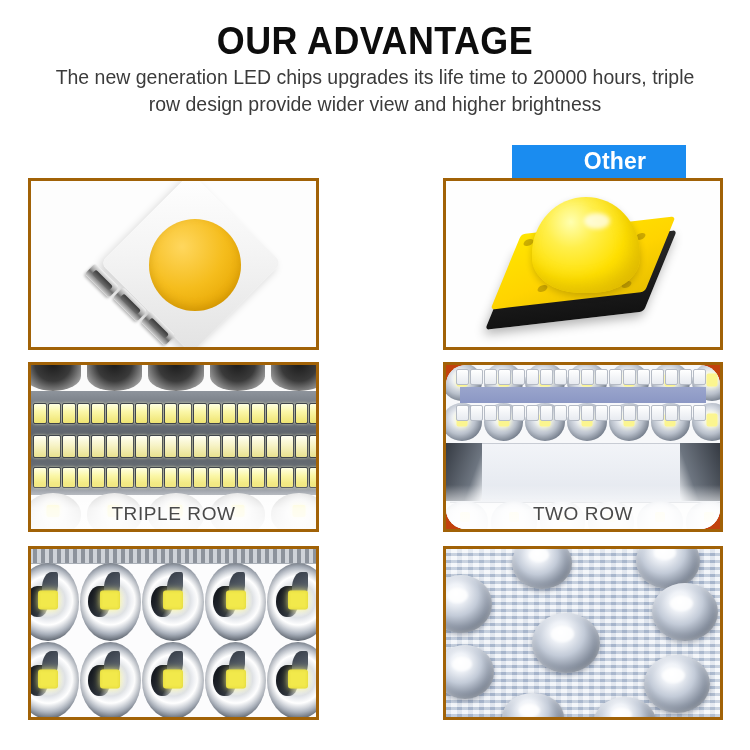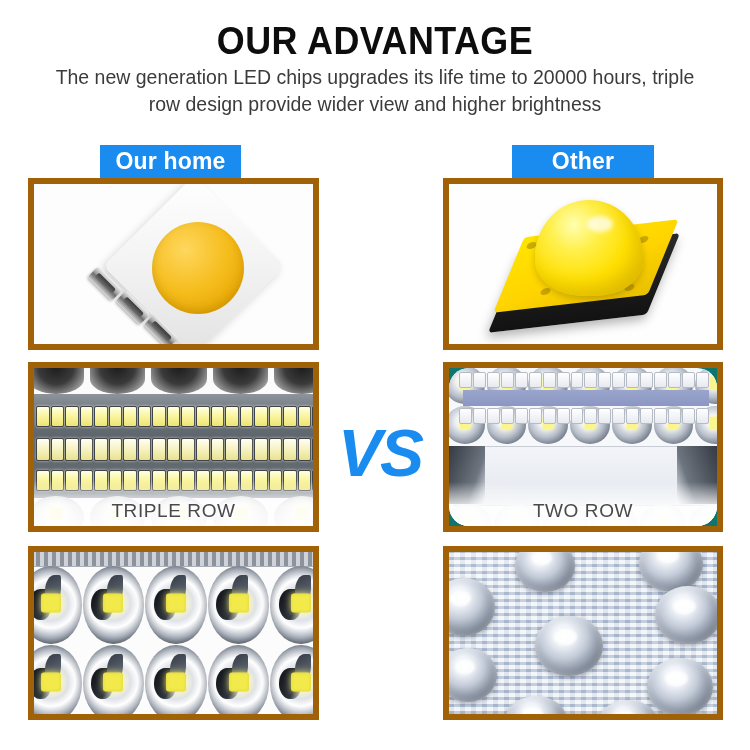--- a/index.html
+++ b/index.html
@@ -31,27 +31,27 @@
   
   .badge{
     position:absolute;
     background:#1a8cf0;
     color:#ffffff;
     font-size:23px;font-weight:700;
     display:flex;align-items:center;justify-content:center;
     letter-spacing:.2px;
   }
   #badge-ours{left:100px;top:145px;width:141px;height:33px;}
-  #badge-other{left:512px;top:145px;width:142px;height:33px;}
+  #badge-other{left:512px;top:145px;width:142px;height:33px;padding-left:32px;}
 
   
   .panel{
     position:absolute;
-    border:6px solid #a16207;
-    background:#0f766e;
+    border:3px solid #a16207;
+    background:#c2410c;
     overflow:hidden;
     box-sizing:border-box;
   }
   .pL{left:28px;width:291px;}
   .pR{left:443px;width:280px;}
   .r1{top:178px;height:172px;}
   .r2{top:362px;height:170px;}
   .r3{top:546px;height:174px;}
 
   .photo{position:absolute;inset:0;overflow:hidden;}
@@ -300,24 +300,22 @@
   }
 </style>
 </head>
 <body>
 
 <div class="page">
 
   <div class="title">OUR ADVANTAGE</div>
   <div class="subtitle">The new generation LED chips upgrades its life time to 20000 hours, triple row design provide wider view and higher brightness</div>
 
-  <div class="badge" id="badge-ours">Our home</div>
   <div class="badge" id="badge-other">Other</div>
 
-  <div class="vs">VS</div>
 
   <div class="panel pL r1">
     <div class="photo smd-scene">
       <div class="smd-side"></div>
       <div class="smd-body"></div>
       <div class="smd-dome"></div>
       <div class="smd-pad" id="pad1">
           <i></i>
         </div>
       <div class="smd-pad" id="pad2">

